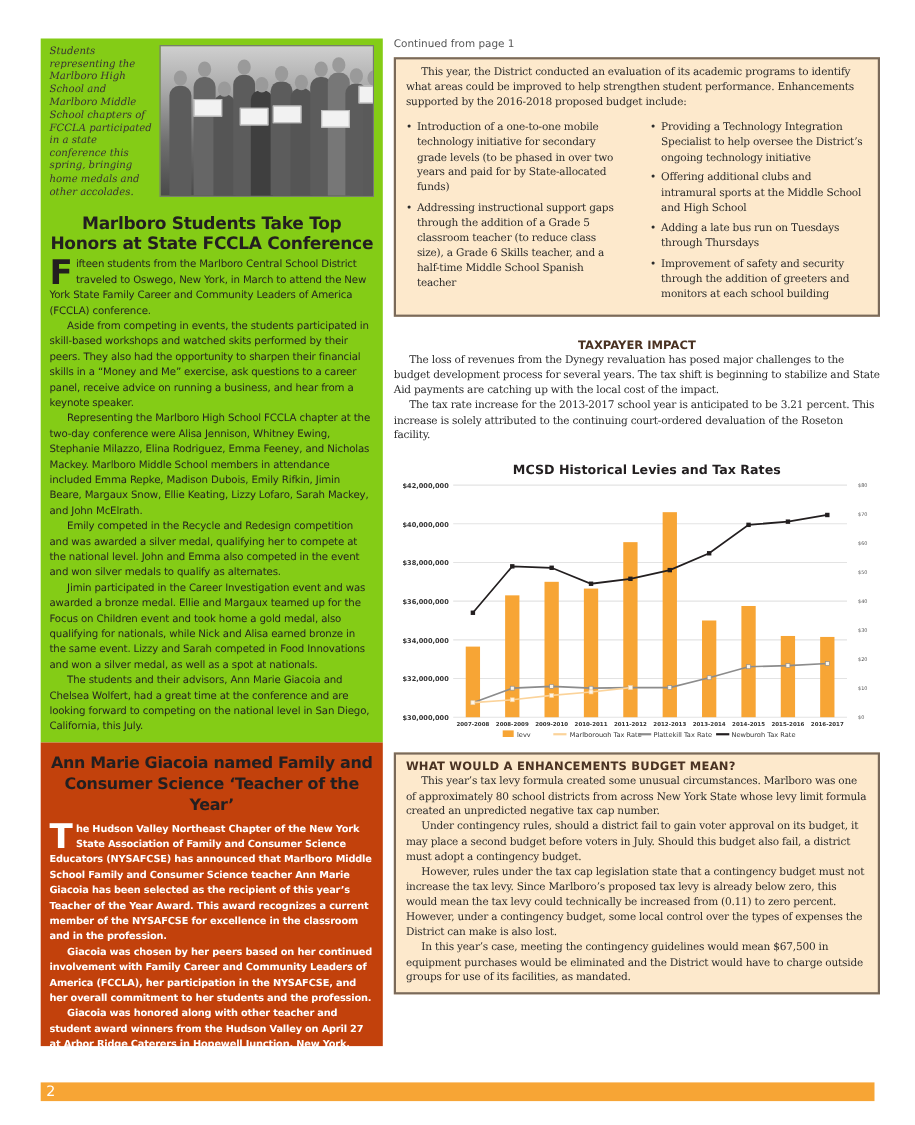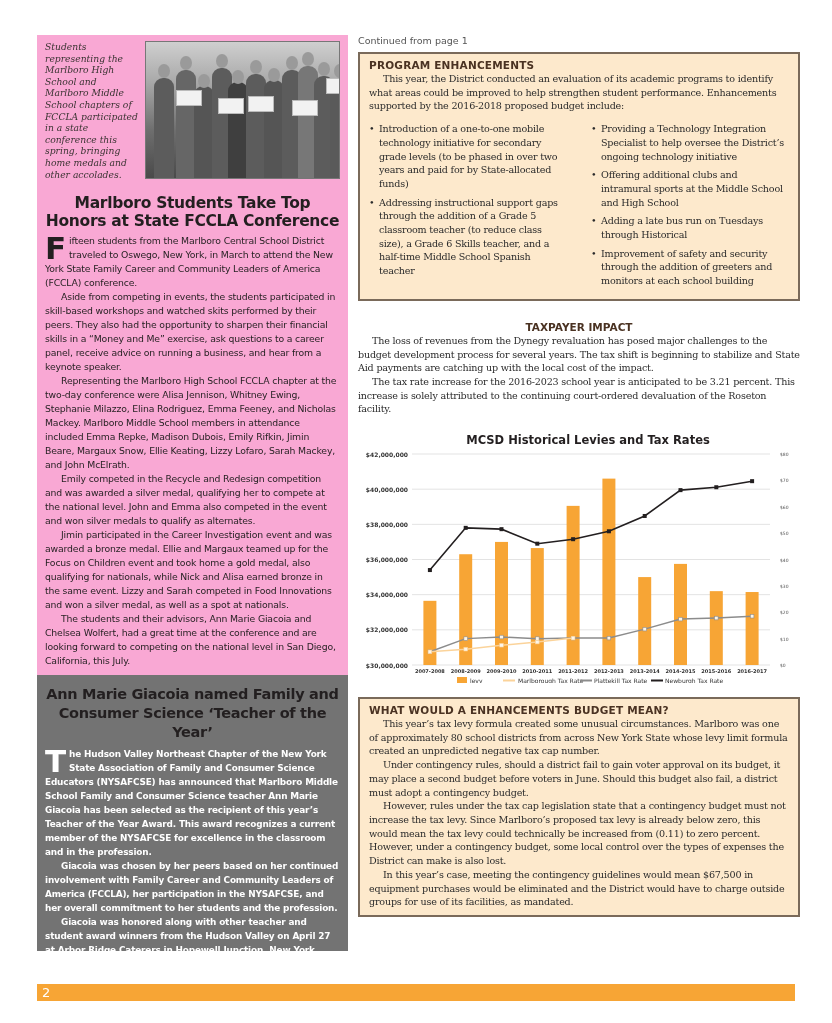--- a/index.html
+++ b/index.html
@@ -1,33 +1,33 @@
 <!DOCTYPE html>
 <html><head>
 <meta charset="utf-8">
 <style>
   html, body { margin: 0; padding: 0; background: #ffffff; }
   body { width: 832px; height: 1023px; position: relative; overflow: hidden; font-family: "DejaVu Sans", sans-serif; color: #231f20; }
 
   
   .left-col { position: absolute; left: 37px; top: 35px; width: 311px; }
-  .fccla-box { background: #f9a8d4; padding: 6px 8px 8px 8px; box-sizing: border-box; width: 311px; height: 640px; }
+  .fccla-box { background: #84cc16; padding: 6px 8px 8px 8px; box-sizing: border-box; width: 311px; height: 640px; }
   .photo-row { display: flex; gap: 6px; }
   .caption { width: 100px; font-family: "DejaVu Serif", serif; font-style: italic; font-size: 9.2px; line-height: 11.6px; color: #3a3332; }
   .photo { width: 206px; height: 138px; background: linear-gradient(180deg, #cfcfcf 0%, #a8a8a8 30%, #6e6e6e 65%, #4a4a4a 100%); position: relative; overflow: hidden; border: 1px solid #777; box-sizing: border-box; }
   .photo .person { position: absolute; bottom: 0; width: 20px; border-radius: 9px 9px 0 0; background: #5c5c5c; }
   .photo .head { position: absolute; width: 12px; height: 14px; border-radius: 50%; background: #9a9a9a; }
   .photo .cert { position: absolute; width: 24px; height: 14px; background: #f2f2f2; border: 1px solid #bbb; }
   .fccla-title { font-family: "DejaVu Sans", sans-serif; font-weight: bold; font-size: 15.5px; line-height: 18px; text-align: center; margin: 14px 0 4px 0; color: #231f20; letter-spacing: -0.3px; }
   .body-sans { font-family: "DejaVu Sans", sans-serif; font-size: 9.3px; line-height: 14px; color: #231f20; letter-spacing: -0.15px; }
   .body-sans p { margin: 0; text-indent: 16px; }
   .body-sans p.first { text-indent: 0; }
   .dropcap { float: left; font-weight: bold; font-size: 31px; line-height: 24px; margin: 2px 3px 0 0; }
 
-  .teacher-box { background: #737373; padding: 8px 8px 8px 8px; box-sizing: border-box; width: 311px; height: 276px; margin-top: 0; }
+  .teacher-box { background: #c2410c; padding: 8px 8px 8px 8px; box-sizing: border-box; width: 311px; height: 276px; margin-top: 0; }
   .teacher-title { font-weight: bold; font-size: 14.5px; line-height: 19px; text-align: center; color: #231f20; margin: 2px 0 5px 0; letter-spacing: -0.3px; }
   .teacher-body { font-weight: bold; font-size: 8.9px; line-height: 14px; color: #ffffff; letter-spacing: -0.15px; }
   .teacher-body p { margin: 0; text-indent: 16px; }
   .teacher-body p.first { text-indent: 0; }
   .teacher-body .dropcap { color: #ffffff; }
 
   .footer-bar { position: absolute; left: 37px; top: 984px; width: 758px; height: 17px; background: #f7a535; }
   .page-num { position: absolute; left: 5px; top: 0px; color: #ffffff; font-size: 13px; line-height: 17px; font-family: "DejaVu Sans", sans-serif; }
 
   
@@ -105,42 +105,41 @@
       <p>Giacoia was chosen by her peers based on her continued involvement with Family Career and Community Leaders of America (FCCLA), her participation in the NYSAFCSE, and her overall commitment to her students and the profession.</p>
       <p>Giacoia was honored along with other teacher and student award winners from the Hudson Valley on April 27 at Arbor Ridge Caterers in Hopewell Junction, New York.</p>
     </div>
   </div>
 </div>
 
 <div class="right-col">
   <div class="continued">Continued from page 1</div>
 
   <div class="box">
-    <div class="box-head">PROGRAM ENHANCEMENTS</div>
     <div class="serif">
       <p>This year, the District conducted an evaluation of its academic programs to identify what areas could be improved to help strengthen student performance. Enhancements supported by the 2016-2018 proposed budget include:</p>
       <div class="bullets">
         <ul>
           <li>Introduction of a one-to-one mobile technology initiative for secondary grade levels (to be phased in over two years and paid for by State-allocated funds)</li>
           <li>Addressing instructional support gaps through the addition of a Grade 5 classroom teacher (to reduce class size), a Grade 6 Skills teacher, and a half-time Middle School Spanish teacher</li>
         </ul>
         <ul>
           <li>Providing a Technology Integration Specialist to help oversee the District’s ongoing technology initiative</li>
           <li>Offering additional clubs and intramural sports at the Middle School and High School</li>
-          <li>Adding a late bus run on Tuesdays through Historical</li>
+          <li>Adding a late bus run on Tuesdays through Thursdays</li>
           <li>Improvement of safety and security through the addition of greeters and monitors at each school building</li>
         </ul>
       </div>
     </div>
   </div>
 
   <div class="section-head">TAXPAYER IMPACT</div>
   <div class="serif">
     <p>The loss of revenues from the Dynegy revaluation has posed major challenges to the budget development process for several years. The tax shift is beginning to stabilize and State Aid payments are catching up with the local cost of the impact.</p>
-    <p>The tax rate increase for the 2016-2023 school year is anticipated to be 3.21 percent. This increase is solely attributed to the continuing court-ordered devaluation of the Roseton facility.</p>
+    <p>The tax rate increase for the 2013-2017 school year is anticipated to be 3.21 percent. This increase is solely attributed to the continuing court-ordered devaluation of the Roseton facility.</p>
   </div>
 
   <div class="chart-wrap">
     <svg id="chart" width="442" height="255" viewBox="0 0 442 255">
         <text x="230" y="16" text-anchor="middle" font-size="11.5" font-weight="bold" fill="#231f20" font-family="DejaVu Sans, sans-serif">MCSD Historical Levies and Tax Rates</text>
         <line x1="54" x2="412" y1="237" y2="237" stroke="#e3e3e3" stroke-width="1"></line>
         <text x="50" y="239.5" text-anchor="end" font-size="6" fill="#333" font-weight="bold" font-family="DejaVu Sans, sans-serif">$30,000,000</text>
         <line x1="54" x2="412" y1="201.83333333333334" y2="201.83333333333334" stroke="#e3e3e3" stroke-width="1"></line>
         <text x="50" y="204.33333333333334" text-anchor="end" font-size="6" fill="#333" font-weight="bold" font-family="DejaVu Sans, sans-serif">$32,000,000</text>
         <line x1="54" x2="412" y1="166.66666666666669" y2="166.66666666666669" stroke="#e3e3e3" stroke-width="1"></line>
@@ -218,21 +217,21 @@
         <text x="236" y="255" font-size="6" fill="#333" font-family="DejaVu Sans, sans-serif">Plattekill Tax Rate</text>
         <line x1="293" x2="305" y1="252.5" y2="252.5" stroke="#231f20" stroke-width="2"></line>
         <text x="307" y="255" font-size="6" fill="#333" font-family="DejaVu Sans, sans-serif">Newburgh Tax Rate</text>
       </svg>
   </div>
 
   <div class="box box2">
     <div class="box-head">WHAT WOULD A ENHANCEMENTS BUDGET MEAN?</div>
     <div class="serif">
       <p>This year’s tax levy formula created some unusual circumstances. Marlboro was one of approximately 80 school districts from across New York State whose levy limit formula created an unpredicted negative tax cap number.</p>
-      <p>Under contingency rules, should a district fail to gain voter approval on its budget, it may place a second budget before voters in June. Should this budget also fail, a district must adopt a contingency budget.</p>
+      <p>Under contingency rules, should a district fail to gain voter approval on its budget, it may place a second budget before voters in July. Should this budget also fail, a district must adopt a contingency budget.</p>
       <p>However, rules under the tax cap legislation state that a contingency budget must not increase the tax levy. Since Marlboro’s proposed tax levy is already below zero, this would mean the tax levy could technically be increased from (0.11) to zero percent. However, under a contingency budget, some local control over the types of expenses the District can make is also lost.</p>
       <p>In this year’s case, meeting the contingency guidelines would mean $67,500 in equipment purchases would be eliminated and the District would have to charge outside groups for use of its facilities, as mandated.</p>
     </div>
   </div>
 </div>
 
 <div class="footer-bar">
   <span class="page-num">2</span>
 </div>
 

